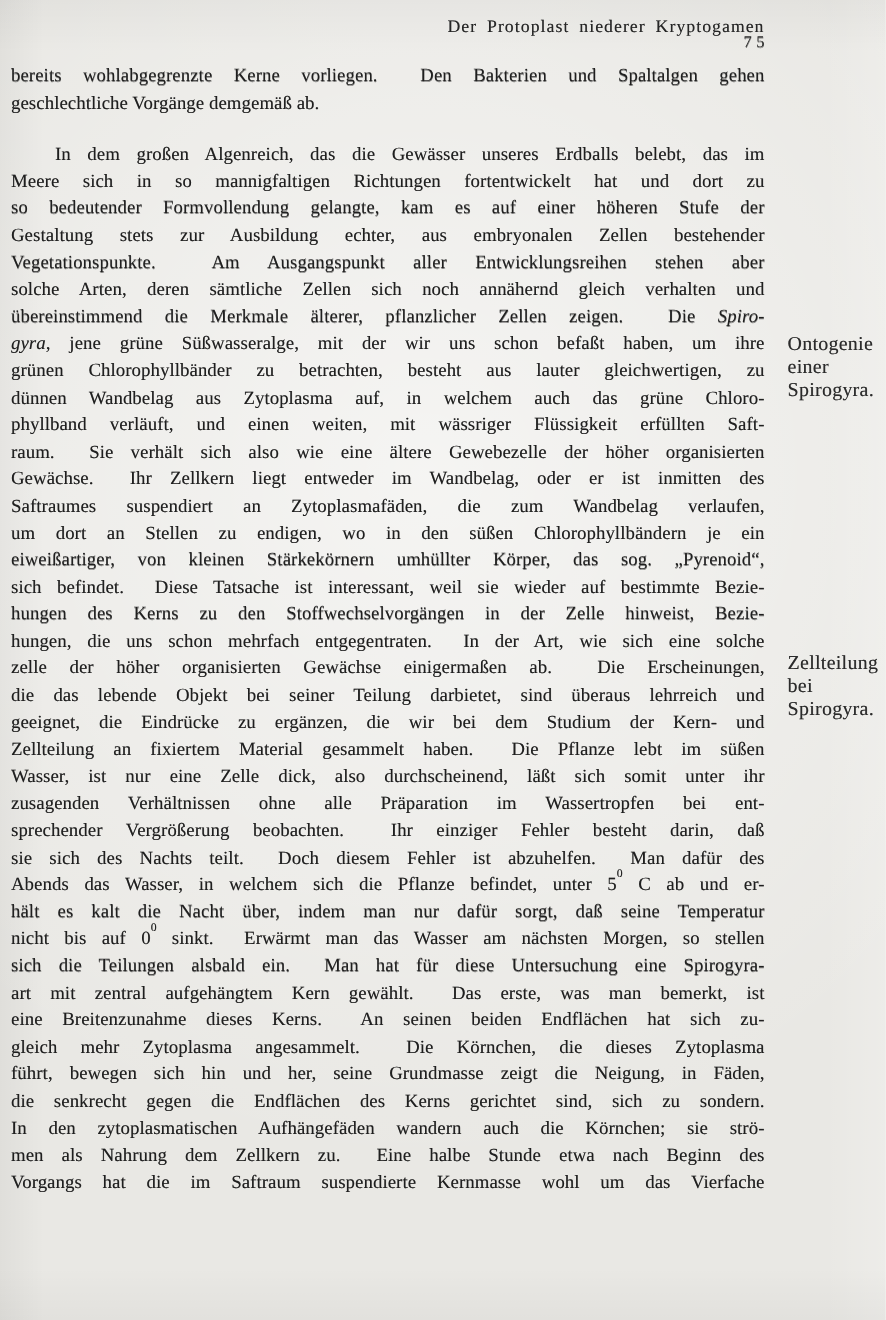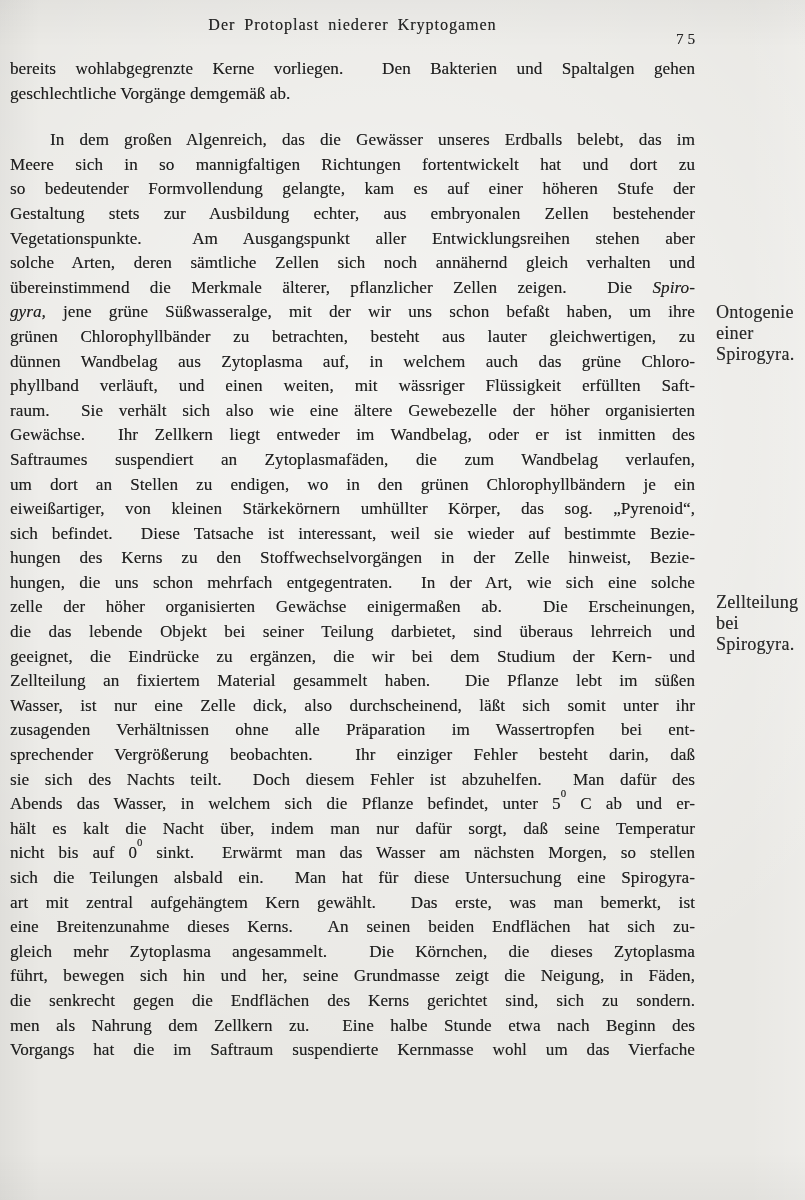--- a/index.html
+++ b/index.html
@@ -9,21 +9,21 @@
       radial-gradient(ellipse 120% 85% at 48% 36%, rgba(255,255,255,0.55) 0%, rgba(255,255,255,0.0) 62%),
       linear-gradient(to bottom, rgba(0,0,0,0.035) 0%, rgba(0,0,0,0) 4%, rgba(0,0,0,0) 96%, rgba(0,0,0,0.03) 100%),
       linear-gradient(to right, rgba(0,0,0,0.045) 0%, rgba(0,0,0,0) 5%, rgba(0,0,0,0) 93%, rgba(255,255,255,0.18) 100%),
       #e9e8e4;
     font-family:"Liberation Serif","DejaVu Serif",serif;
     color:#1f1f1f;
     text-shadow:0.2px 0.2px 0.5px rgba(25,25,25,0.5);
   }
   .running-header {
     position:absolute; top:16px; left:10px; width:685px;
-    text-align:center; font-size:16px; letter-spacing:1px; word-spacing:4px; color:#262626;
+    text-align:right; font-size:16px; letter-spacing:1px; word-spacing:4px; color:#262626;
   }
   .page-number {
     position:absolute; top:31px; left:676px;
     font-size:15px; letter-spacing:4px; color:#262626;
   }
   .body-text { position:absolute; left:10px; top:57px; width:685px; }
   .para + .para { margin-top:22px; }
   .line {
     white-space:pre-wrap;
     text-align:justify; text-align-last:justify;
@@ -66,21 +66,21 @@
         <div class="line">Vegetationspunkte.  Am Ausgangspunkt aller Entwicklungsreihen stehen aber</div>
         <div class="line">solche Arten, deren sämtliche Zellen sich noch annähernd gleich verhalten und</div>
         <div class="line">übereinstimmend die Merkmale älterer, pflanzlicher Zellen zeigen.  Die <em>Spiro-</em></div>
         <div class="line"><em>gyra,</em> jene grüne Süßwasseralge, mit der wir uns schon befaßt haben, um ihre</div>
         <div class="line">grünen Chlorophyllbänder zu betrachten, besteht aus lauter gleichwertigen, zu</div>
         <div class="line">dünnen Wandbelag aus Zytoplasma auf, in welchem auch das grüne Chloro-</div>
         <div class="line">phyllband verläuft, und einen weiten, mit wässriger Flüssigkeit erfüllten Saft-</div>
         <div class="line">raum.  Sie verhält sich also wie eine ältere Gewebezelle der höher organisierten</div>
         <div class="line">Gewächse.  Ihr Zellkern liegt entweder im Wandbelag, oder er ist inmitten des</div>
         <div class="line">Saftraumes suspendiert an Zytoplasmafäden, die zum Wandbelag verlaufen,</div>
-        <div class="line">um dort an Stellen zu endigen, wo in den grünen Chlorophyllbändern je ein</div>
+        <div class="line">um dort an Stellen zu endigen, wo in den süßen Chlorophyllbändern je ein</div>
         <div class="line">eiweißartiger, von kleinen Stärkekörnern umhüllter Körper, das sog. „Pyrenoid“,</div>
         <div class="line">sich befindet.  Diese Tatsache ist interessant, weil sie wieder auf bestimmte Bezie-</div>
         <div class="line">hungen des Kerns zu den Stoffwechselvorgängen in der Zelle hinweist, Bezie-</div>
         <div class="line">hungen, die uns schon mehrfach entgegentraten.  In der Art, wie sich eine solche</div>
         <div class="line">zelle der höher organisierten Gewächse einigermaßen ab.  Die Erscheinungen,</div>
         <div class="line">die das lebende Objekt bei seiner Teilung darbietet, sind überaus lehrreich und</div>
         <div class="line">geeignet, die Eindrücke zu ergänzen, die wir bei dem Studium der Kern- und</div>
         <div class="line">Zellteilung an fixiertem Material gesammelt haben.  Die Pflanze lebt im süßen</div>
         <div class="line">Wasser, ist nur eine Zelle dick, also durchscheinend, läßt sich somit unter ihr</div>
         <div class="line">zusagenden Verhältnissen ohne alle Präparation im Wassertropfen bei ent-</div>
@@ -88,20 +88,21 @@
         <div class="line">sie sich des Nachts teilt.  Doch diesem Fehler ist abzuhelfen.  Man dafür des</div>
         <div class="line">Abends das Wasser, in welchem sich die Pflanze befindet, unter 5<sup>0</sup> C ab und er-</div>
         <div class="line">hält es kalt die Nacht über, indem man nur dafür sorgt, daß seine Temperatur</div>
         <div class="line">nicht bis auf 0<sup>0</sup> sinkt.  Erwärmt man das Wasser am nächsten Morgen, so stellen</div>
         <div class="line">sich die Teilungen alsbald ein.  Man hat für diese Untersuchung eine Spirogyra-</div>
         <div class="line">art mit zentral aufgehängtem Kern gewählt.  Das erste, was man bemerkt, ist</div>
         <div class="line">eine Breitenzunahme dieses Kerns.  An seinen beiden Endflächen hat sich zu-</div>
         <div class="line">gleich mehr Zytoplasma angesammelt.  Die Körnchen, die dieses Zytoplasma</div>
         <div class="line">führt, bewegen sich hin und her, seine Grundmasse zeigt die Neigung, in Fäden,</div>
         <div class="line">die senkrecht gegen die Endflächen des Kerns gerichtet sind, sich zu sondern.</div>
+        <div class="line">In den zytoplasmatischen Aufhängefäden wandern auch die Körnchen; sie strö-</div>
         <div class="line">men als Nahrung dem Zellkern zu.  Eine halbe Stunde etwa nach Beginn des</div>
         <div class="line">Vorgangs hat die im Saftraum suspendierte Kernmasse wohl um das Vierfache</div>
       </div>
     </div>
 
   <div class="margin-note note-0">
     <div>Ontogenie einer</div>
     <div>Spirogyra.</div>
   </div>
 

